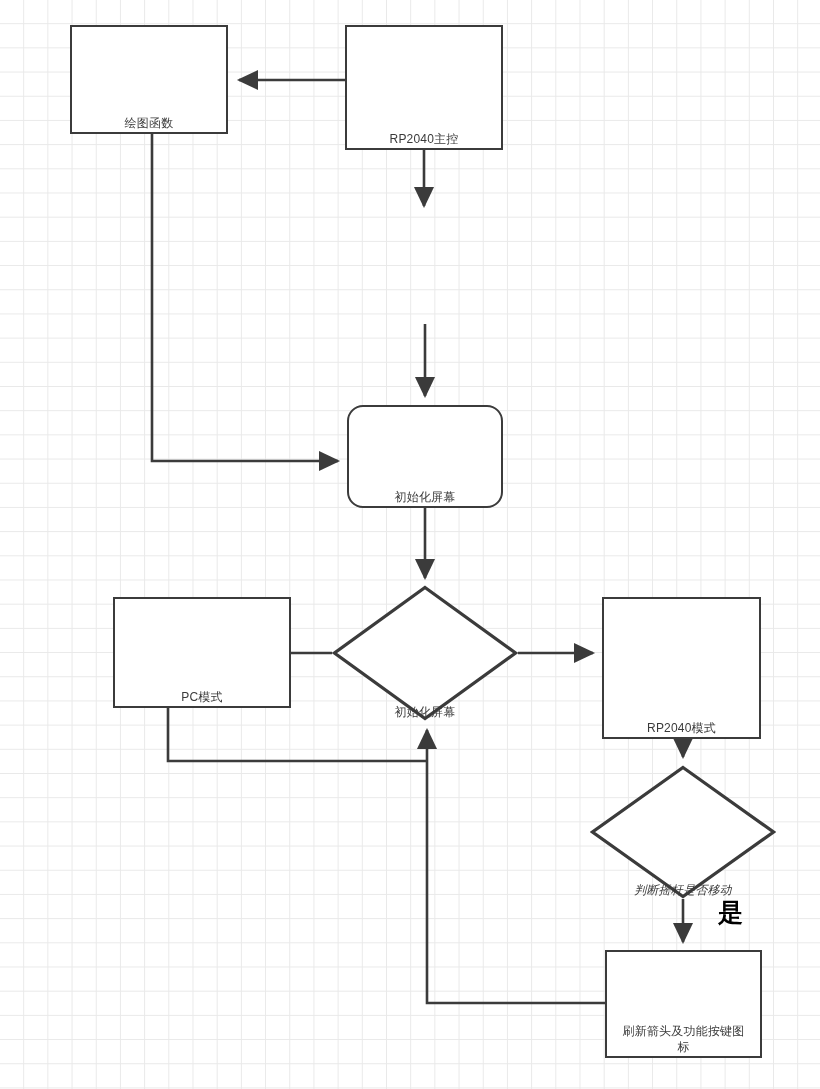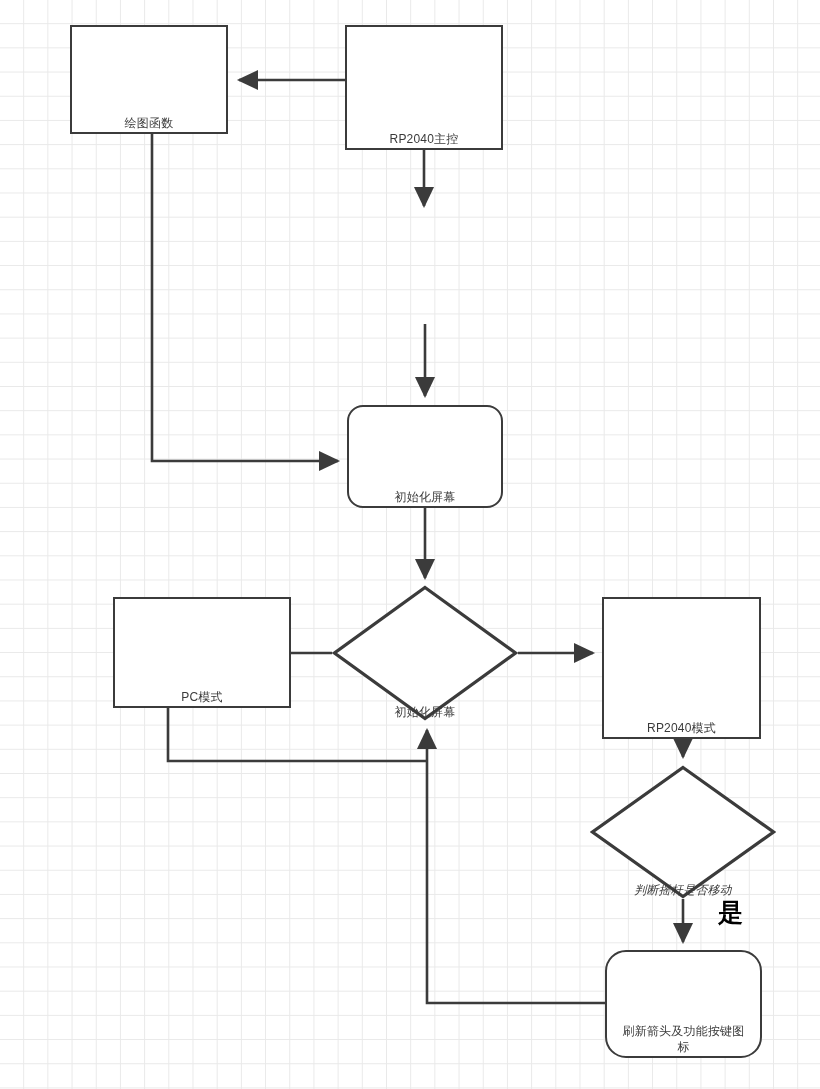--- a/index.html
+++ b/index.html
@@ -155,21 +155,21 @@
     <span>RP2040模式</span>
   </div>
 
   <div class="node decision" style="left:590px; top:765px; width:186px; height:134px;font-style:italic;">
     <svg class="dia-shape" viewBox="0 0 186 134" preserveAspectRatio="none" xmlns="http://www.w3.org/2000/svg">
       <polygon points="93,2.5 183.5,67 93,131.5 2.5,67" fill="#ffffff" stroke="#3b3b3b" stroke-width="3.2" stroke-linejoin="miter" vector-effect="non-scaling-stroke"></polygon>
     </svg>
     <span class="dia-label">判断摇杆是否移动</span>
   </div>
 
-  <div class="node process" style="left:605px; top:950px; width:157px; height:108px;border-radius:21px;">
+  <div class="node process" style="left:605px; top:950px; width:157px; height:108px;">
     <span>刷新箭头及功能按键图标</span>
   </div>
 
   <div class="edge-label" style="left:718px; top:900px;">
     <span>是</span>
   </div>
 
 </div>
 
 </body></html>

